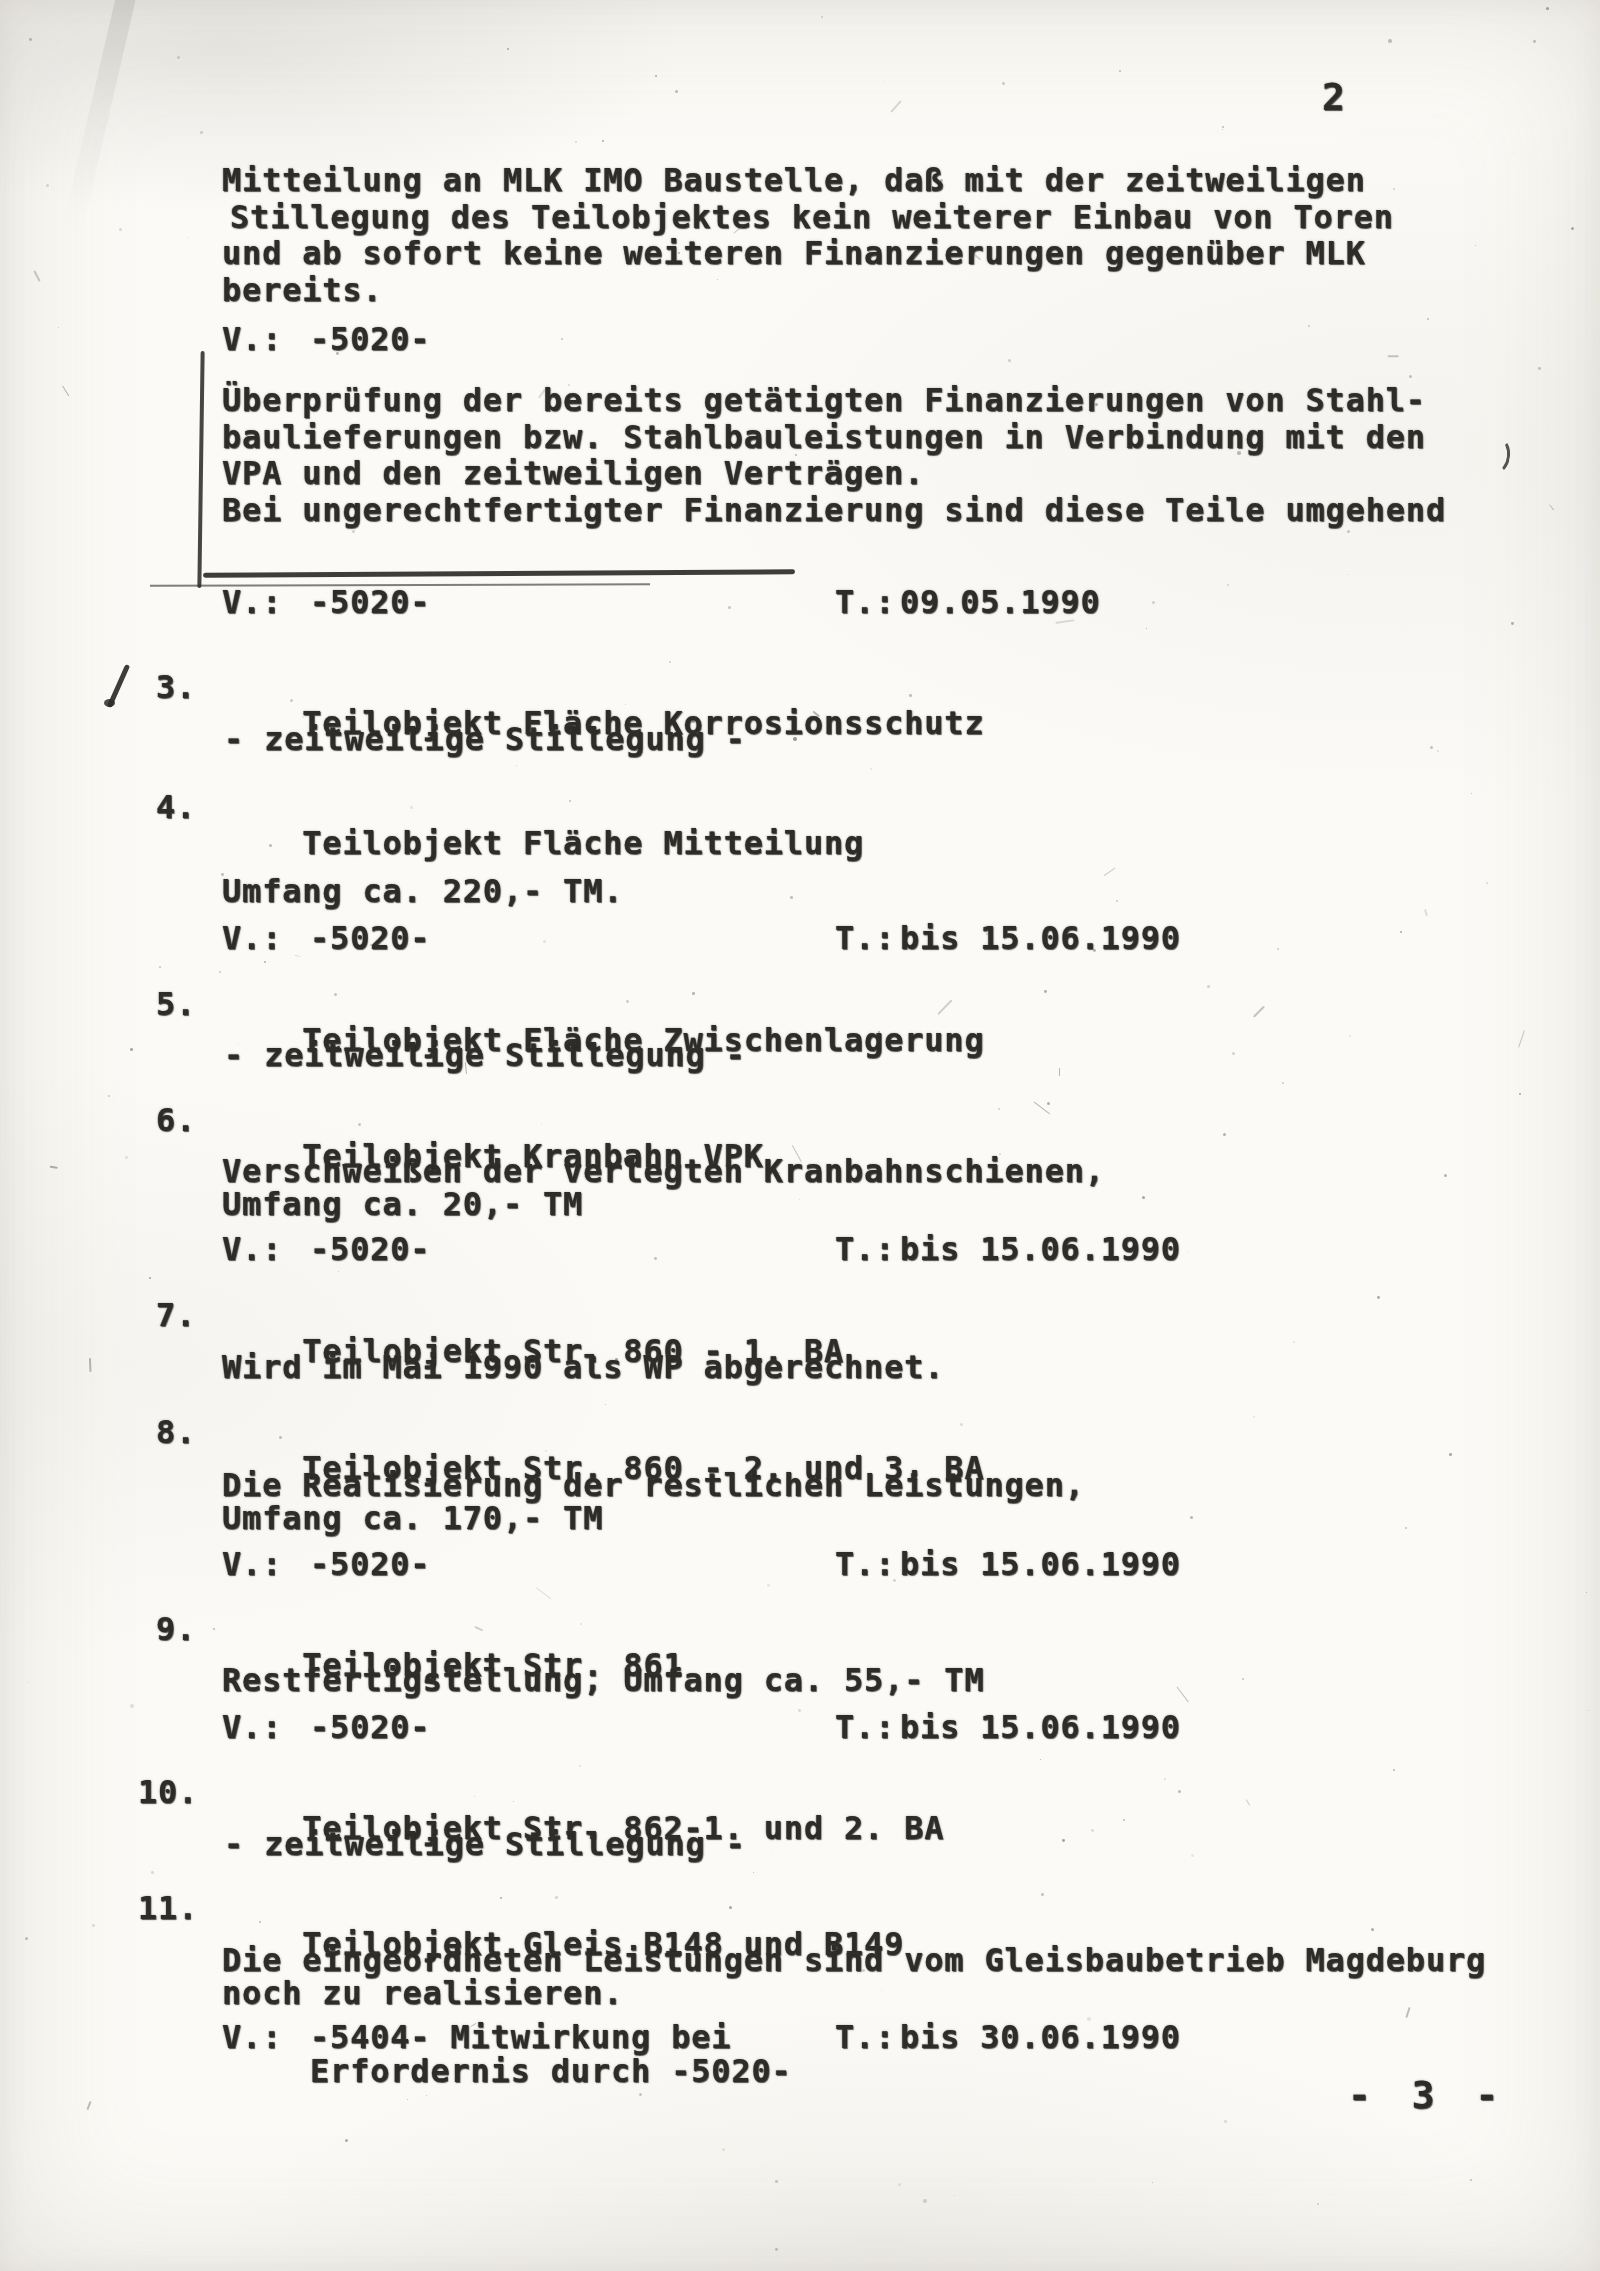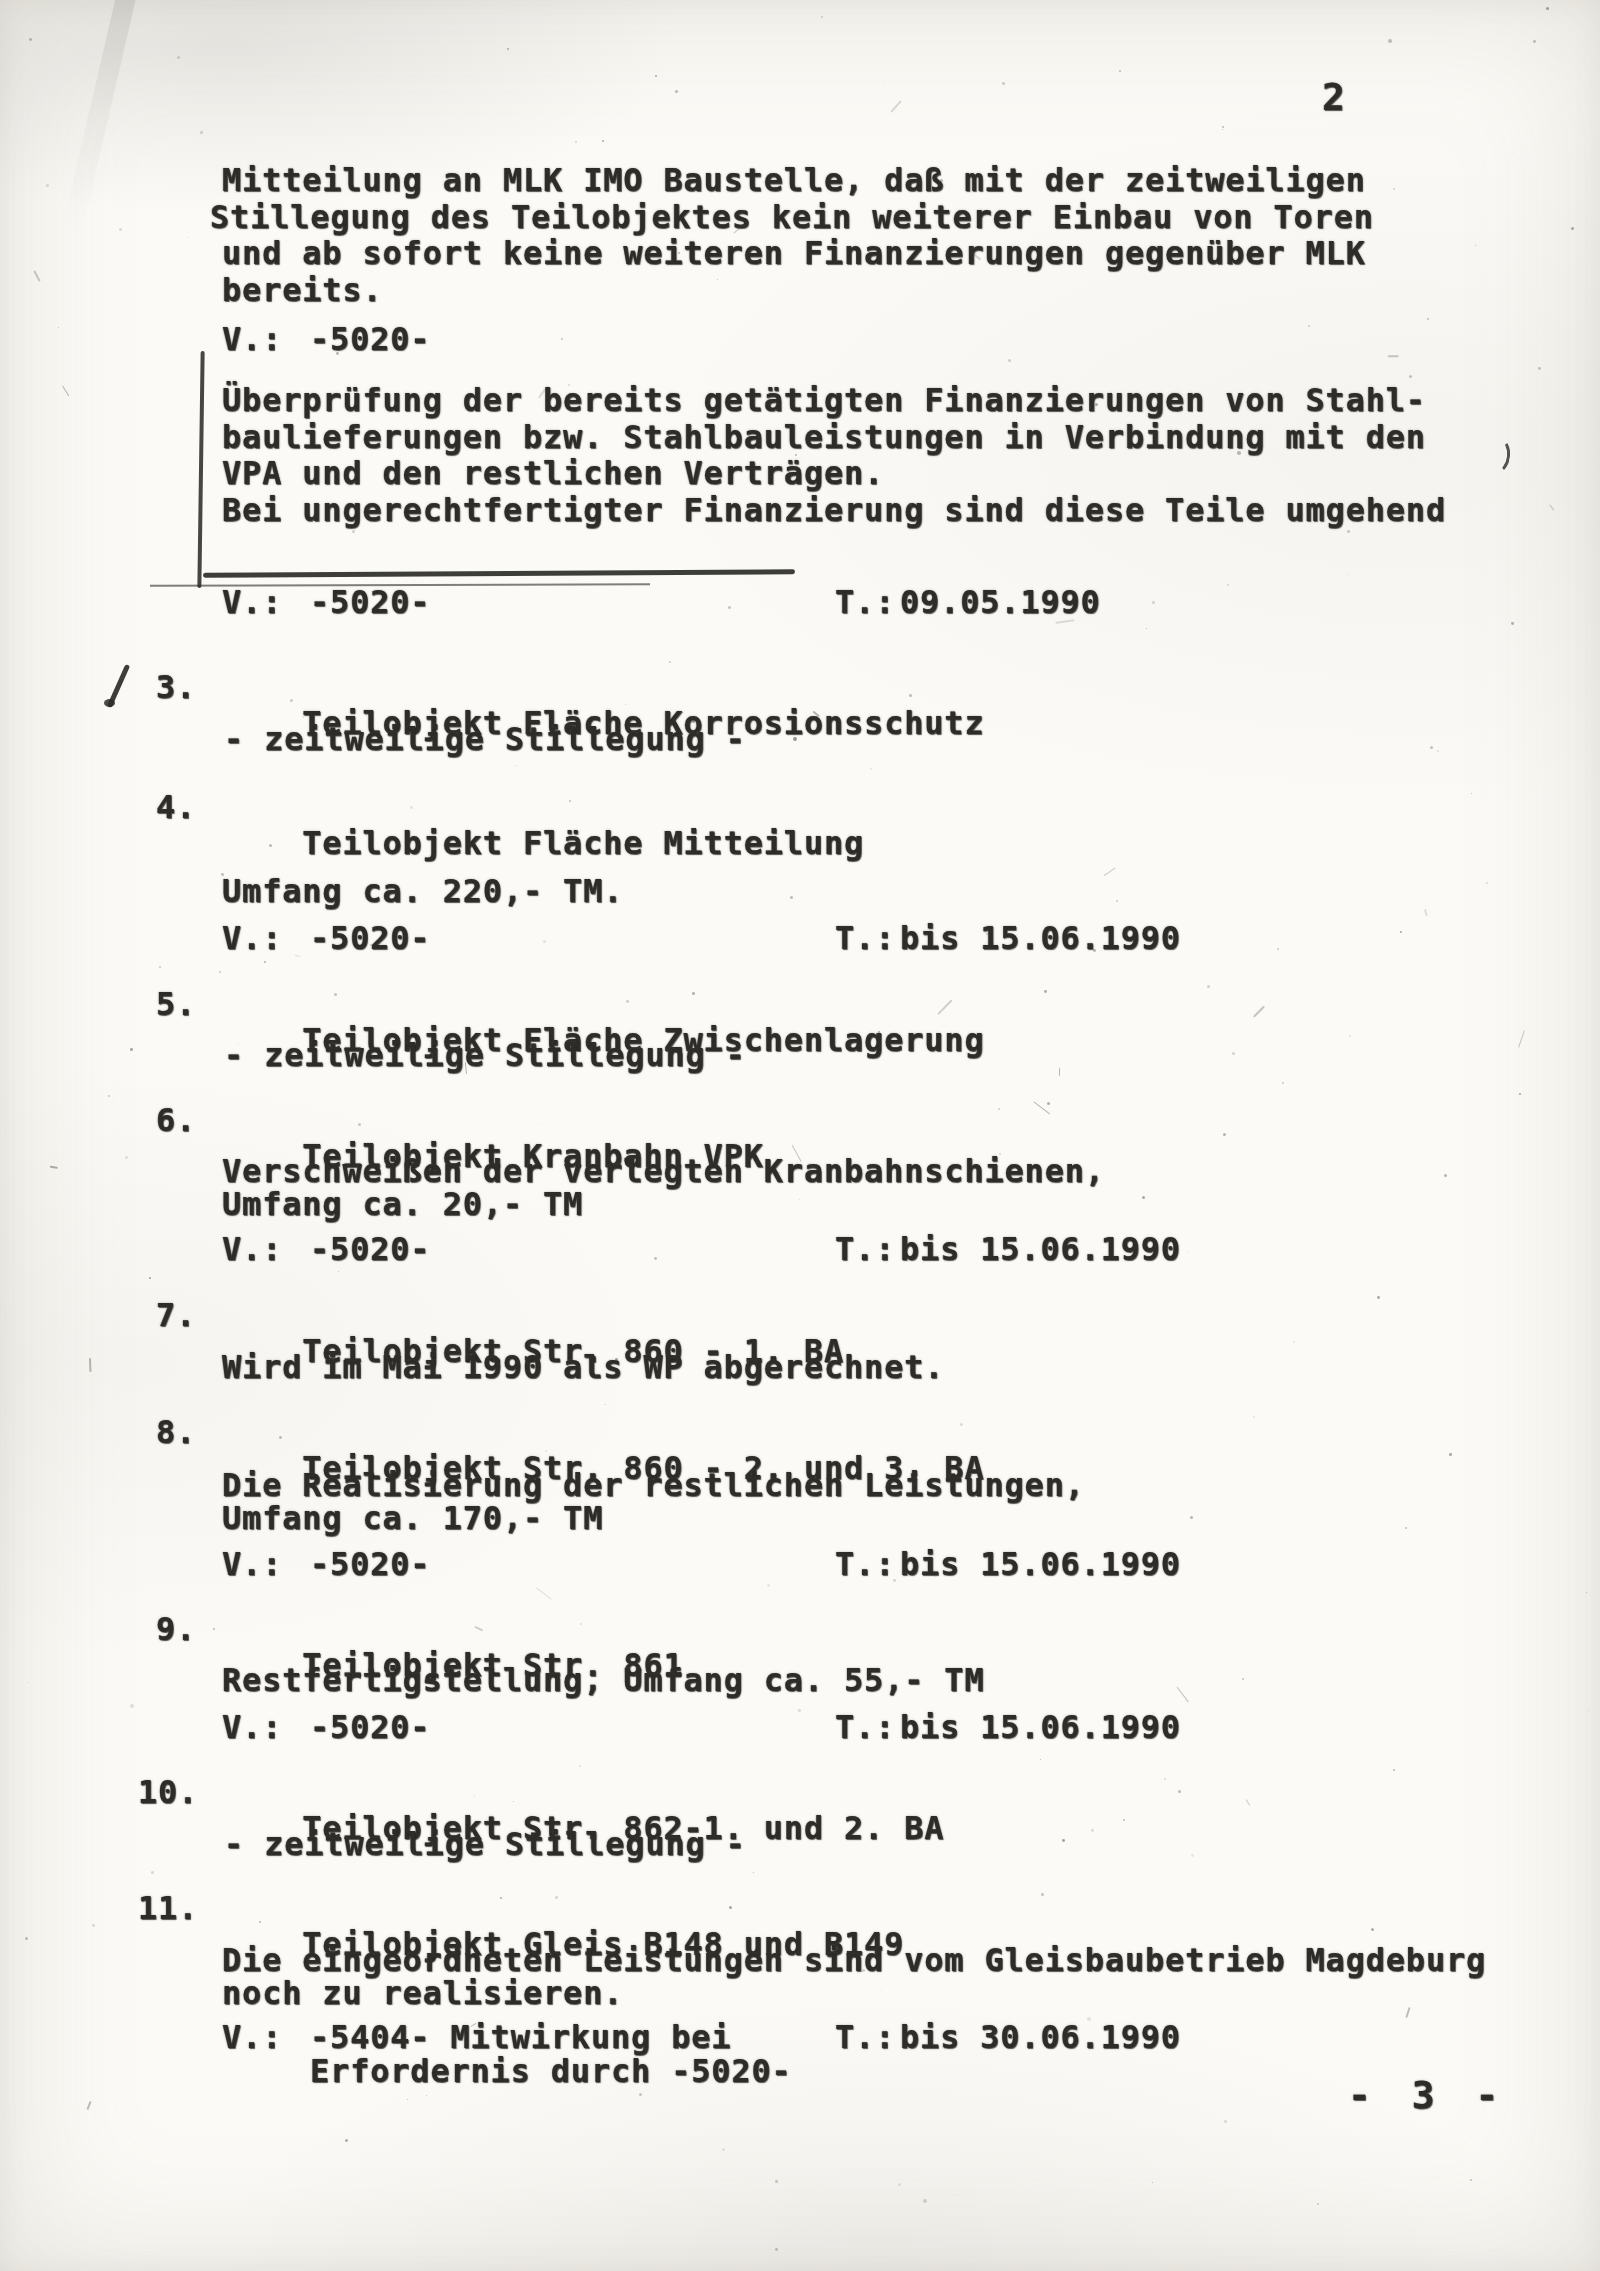--- a/index.html
+++ b/index.html
@@ -56,33 +56,33 @@
 </style>
 </head>
 <body>
 
 <div class="page">
 
   <div class="crease"></div>
   <div class="line pgno" style="left:1322px;top:76px">2</div>
 
   <div class="line" style="left:222px;top:163px">Mitteilung an MLK IMO Baustelle, daß mit der zeitweiligen</div>
-  <div class="line" style="left:210px;top:200px">Stillegung des Teilobjektes kein weiterer Einbau von Toren</div>
+  <div class="line" style="left:230px;top:200px">Stillegung des Teilobjektes kein weiterer Einbau von Toren</div>
   <div class="line" style="left:222px;top:236px">und ab sofort keine weiteren Finanzierungen gegenüber MLK</div>
   <div class="line" style="left:222px;top:273px">bereits.</div>
   <div class="line" style="left:222px;top:322px">
     <span class="vl">V.:</span>
     <span class="vv">-5020-</span>
   </div>
 
   <div class="pen" style="left:199px;top:351px;width:4px;height:237px;transform:rotate(0.8deg);border-radius:2px;opacity:.88"></div>
 
   <div class="line" style="left:222px;top:383px">Überprüfung der bereits getätigten Finanzierungen von Stahl-</div>
   <div class="line" style="left:222px;top:420px">baulieferungen bzw. Stahlbauleistungen in Verbindung mit den</div>
-  <div class="line" style="left:222px;top:456px">VPA und den restlichen Verträgen.</div>
+  <div class="line" style="left:222px;top:456px">VPA und den zeitweiligen Verträgen.</div>
   <div class="line" style="left:222px;top:493px">Bei ungerechtfertigter Finanzierung sind diese Teile umgehend</div>
   <div class="pen" style="left:203px;top:571px;width:592px;height:4.5px;transform:rotate(-0.35deg);border-radius:3px;opacity:.92"></div>
   <div class="pen" style="left:150px;top:584px;width:500px;height:2px;transform:rotate(-0.15deg);opacity:.6"></div>
   <div class="line" style="left:222px;top:585px">
     <span class="vl">V.:</span>
     <span class="vv">-5020-</span>
     <span class="tl">T.:</span>
     <span class="tv">09.05.1990</span>
   </div>
   <div class="paren"></div>

